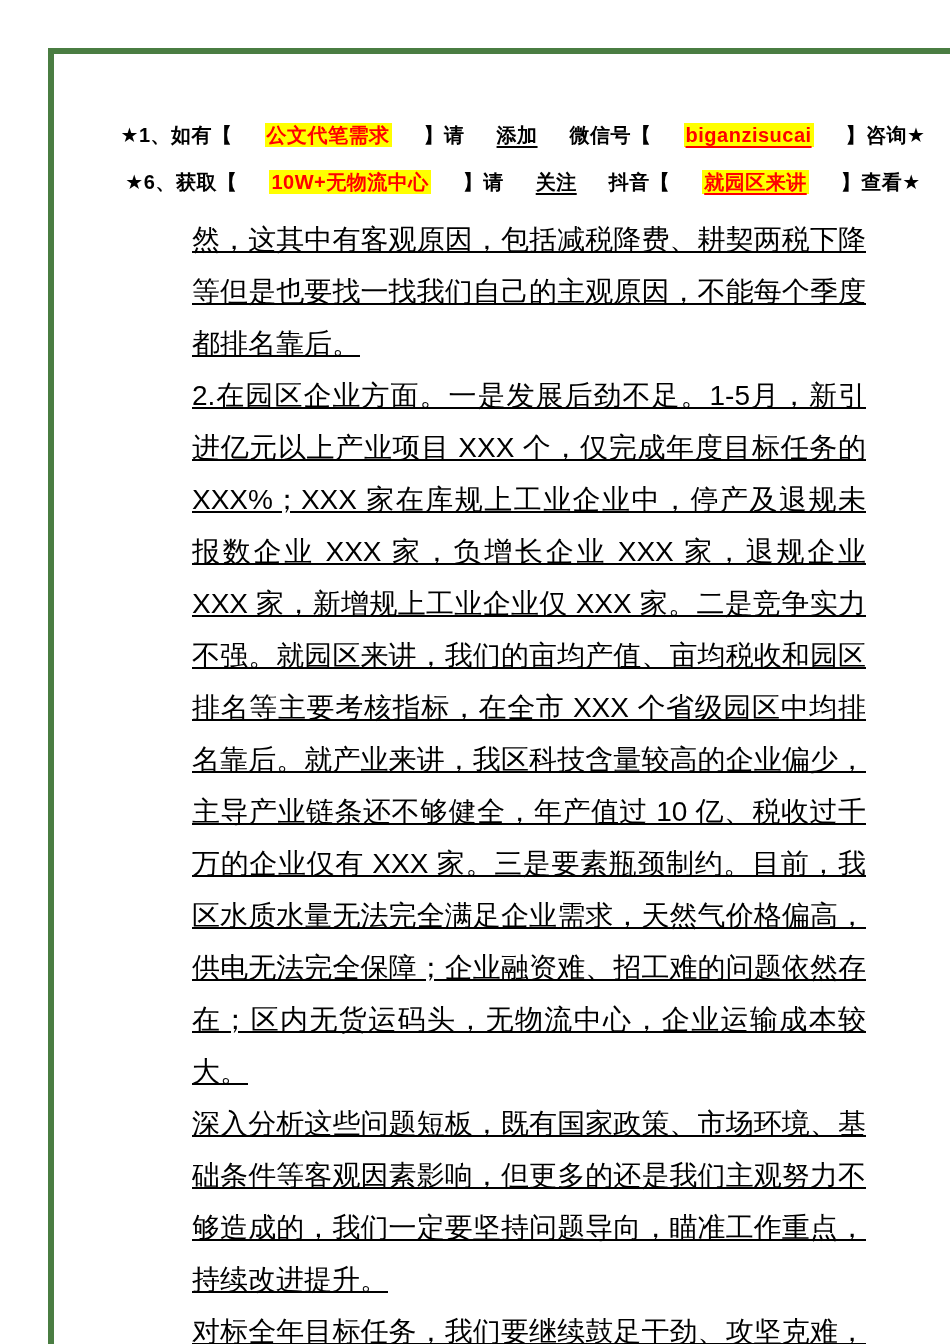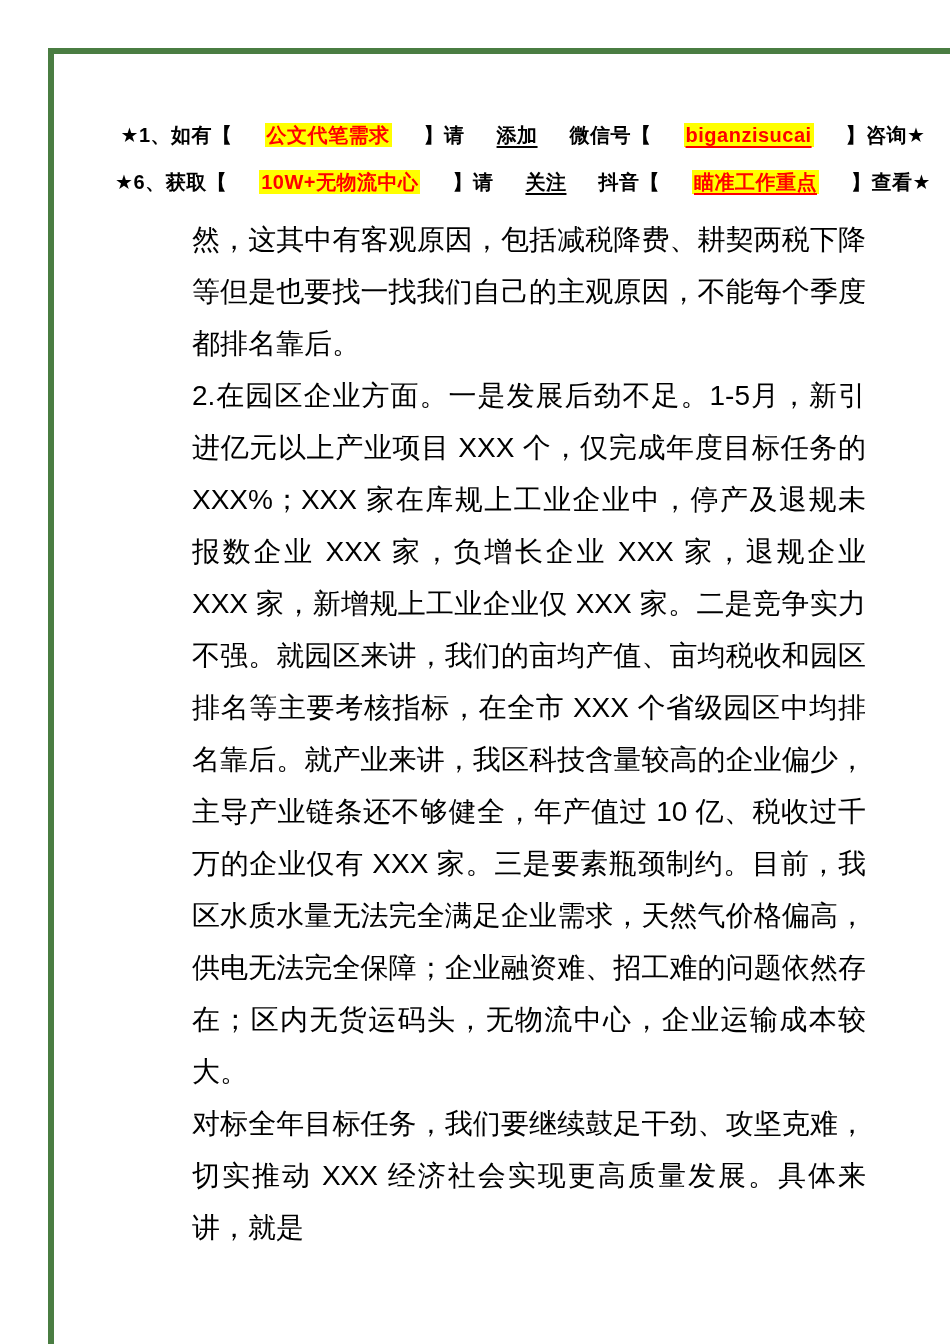--- a/index.html
+++ b/index.html
@@ -35,36 +35,37 @@
     text-underline-offset: 4px;
   }
   .doc-body {
     margin: 12px 126px 0 138px;
     color: #000000;
     font-size: 28px;
     line-height: 52px;
     text-align: justify;
     text-justify: inter-ideograph;
   }
-  .doc-body p { margin: 0; }
+  .doc-body p { margin: 0; text-decoration: underline; }
   .doc-body p.heading { font-weight: 700; }
 </style>
 </head>
 <body>
 
 <div class="page">
 
   <div class="promo promo-header">
     <div>
       <span>★1、如有【</span><span class="hl">公文代笔需求</span><span>】请</span><span class="u">添加</span><span>微信号【</span><span class="hl u">biganzisucai</span><span>】咨询★</span>
     </div>
     <div>
-      <span>★6、获取【</span><span class="hl">10W+无物流中心</span><span>】请</span><span class="u">关注</span><span>抖音【</span><span class="hl u">瞄准工作重点</span><span>】查看★</span>
+      <span>★6、获取【</span><span class="hl">10W+无物流中心</span><span>】请</span><span class="u">关注</span><span>抖音【</span><span class="hl u">就园区来讲</span><span>】查看★</span>
     </div>
   </div>
 
   <div class="doc-body">
     <p>然，这其中有客观原因，包括减税降费、耕契两税下降等但是也要找一找我们自己的主观原因，不能每个季度都排名靠后。</p>
     <p>2.在园区企业方面。一是发展后劲不足。1-5月，新引进亿元以上产业项目 XXX 个，仅完成年度目标任务的 XXX%；XXX 家在库规上工业企业中，停产及退规未报数企业 XXX 家，负增长企业 XXX 家，退规企业 XXX 家，新增规上工业企业仅 XXX 家。二是竞争实力不强。就园区来讲，我们的亩均产值、亩均税收和园区排名等主要考核指标，在全市 XXX 个省级园区中均排名靠后。就产业来讲，我区科技含量较高的企业偏少，主导产业链条还不够健全，年产值过 10 亿、税收过千万的企业仅有 XXX 家。三是要素瓶颈制约。目前，我区水质水量无法完全满足企业需求，天然气价格偏高，供电无法完全保障；企业融资难、招工难的问题依然存在；区内无货运码头，无物流中心，企业运输成本较大。</p>
+    <p>深入分析这些问题短板，既有国家政策、市场环境、基础条件等客观因素影响，但更多的还是我们主观努力不够造成的，我们一定要坚持问题导向，瞄准工作重点，持续改进提升。</p>
     <p>对标全年目标任务，我们要继续鼓足干劲、攻坚克难，切实推动 XXX 经济社会实现更高质量发展。具体来讲，就是</p>
   </div>
 
 </div>
 
 </body></html>

